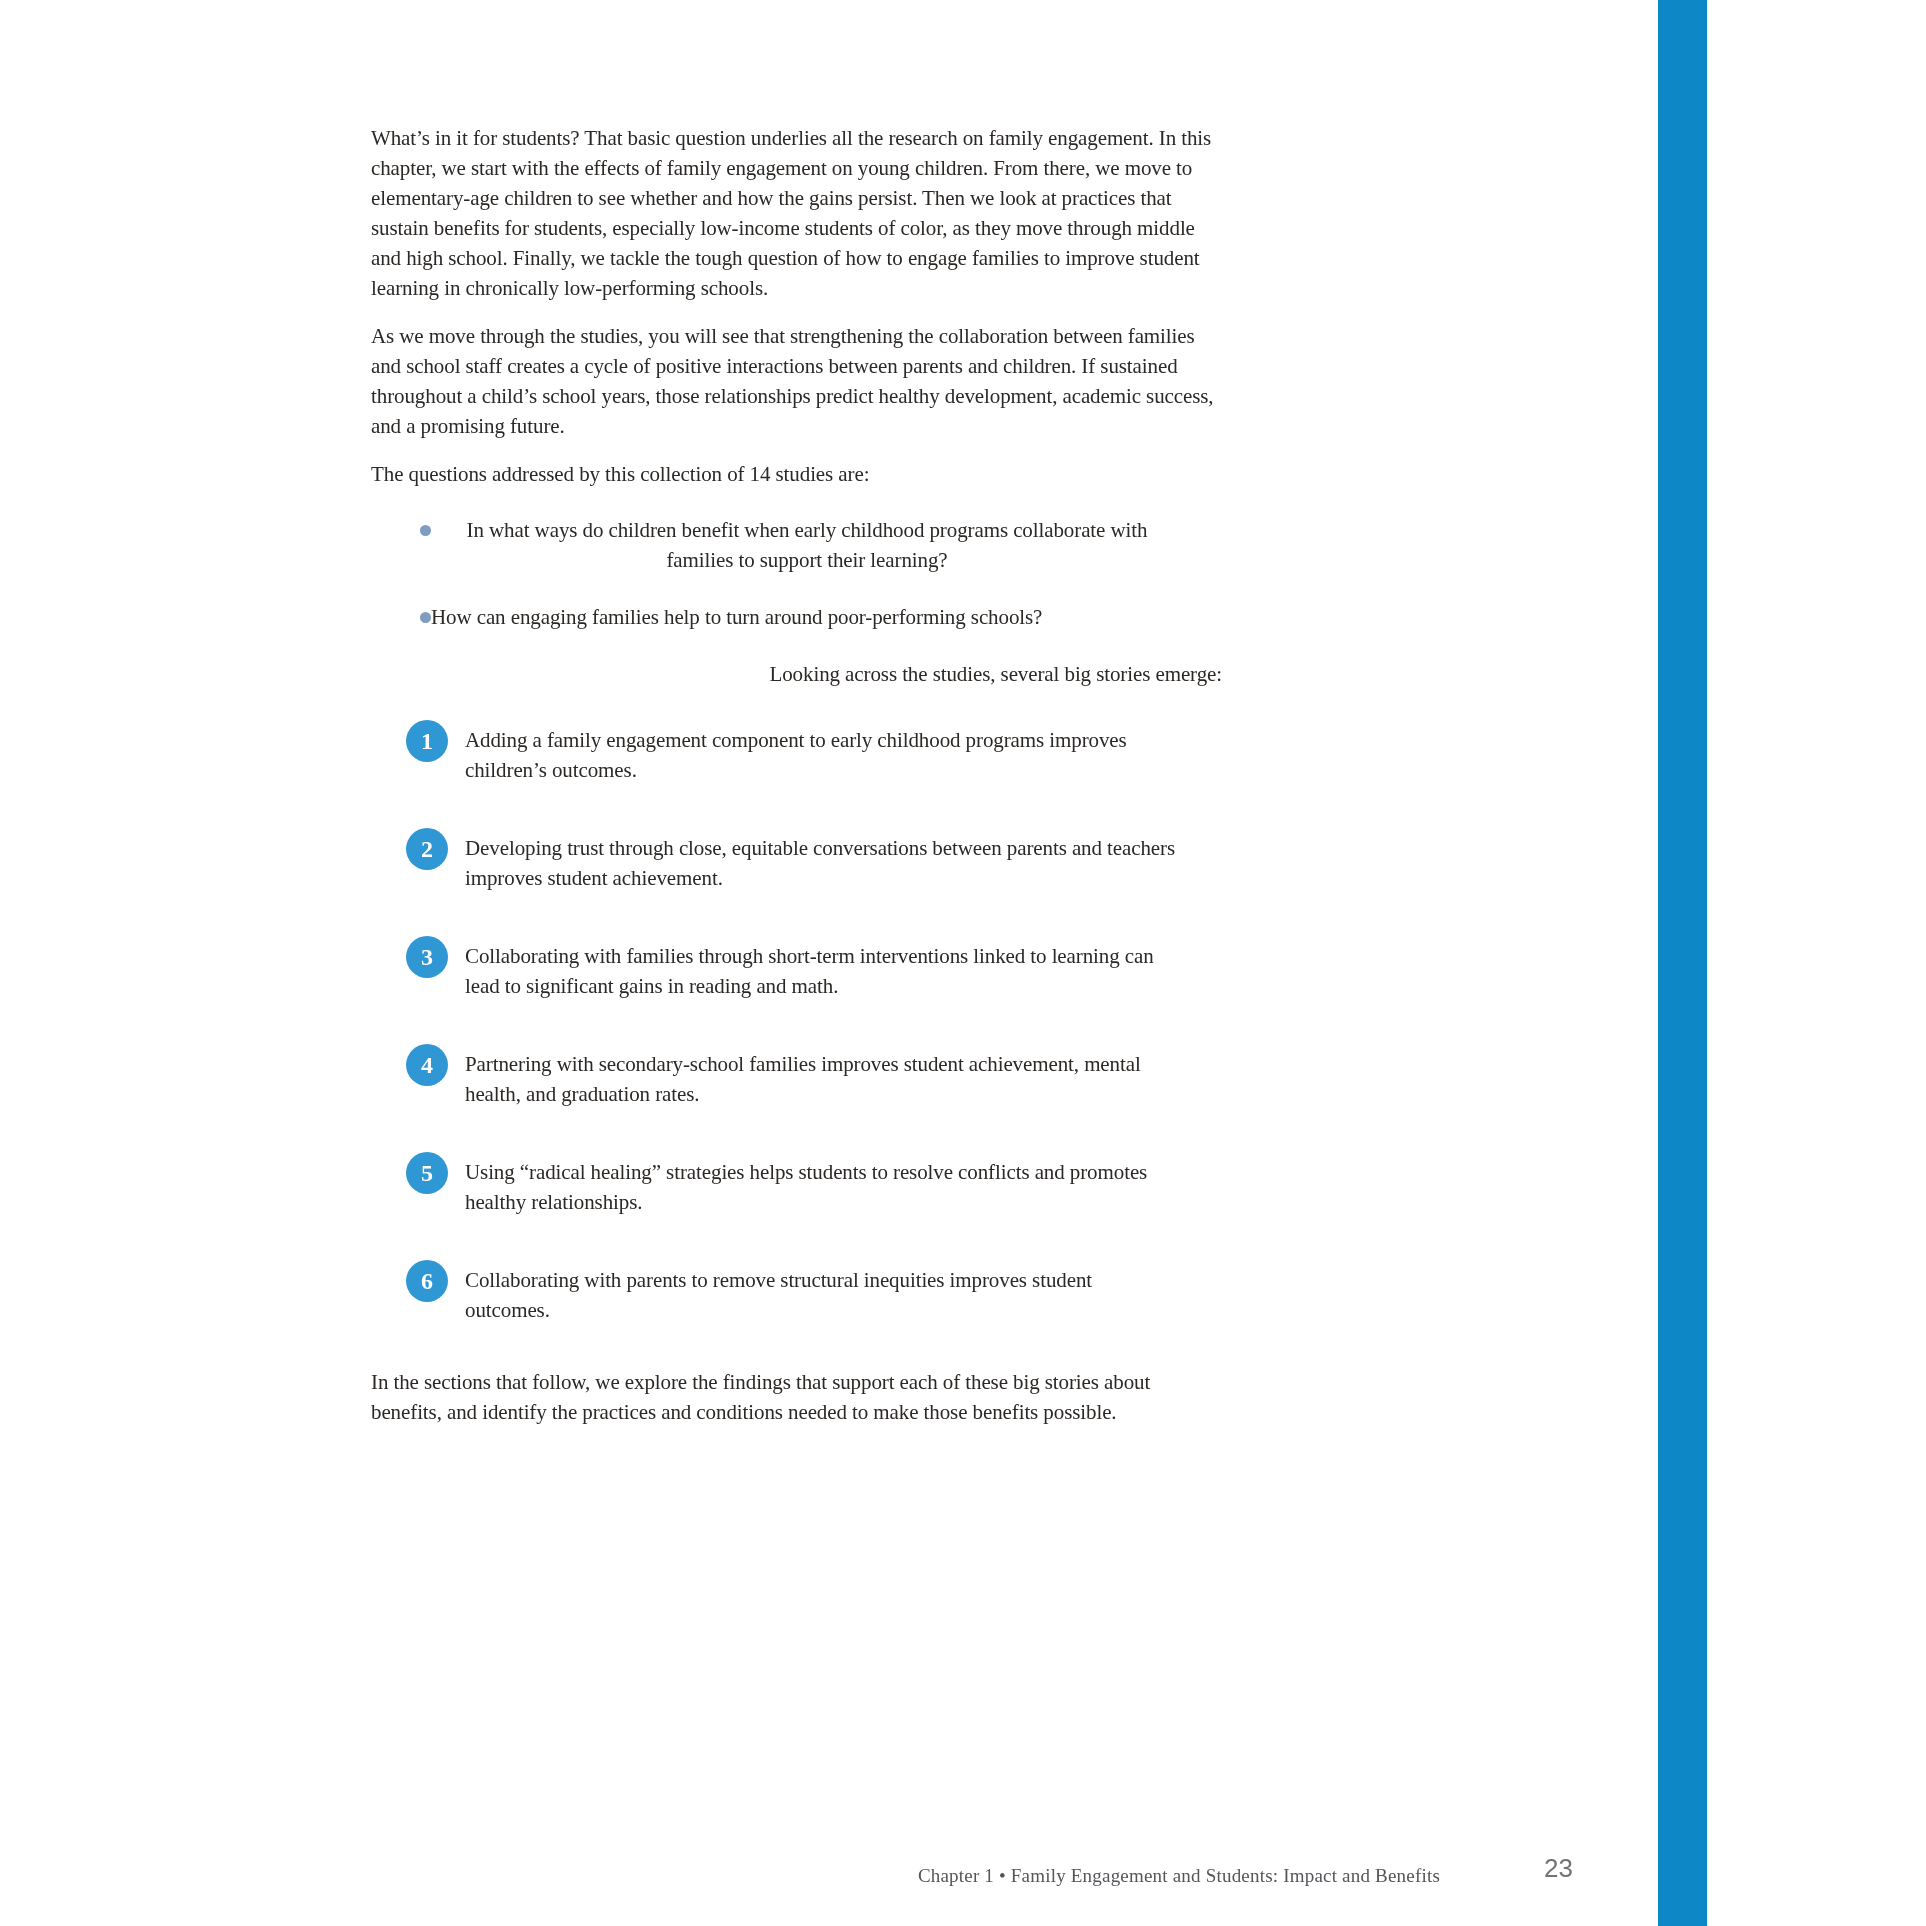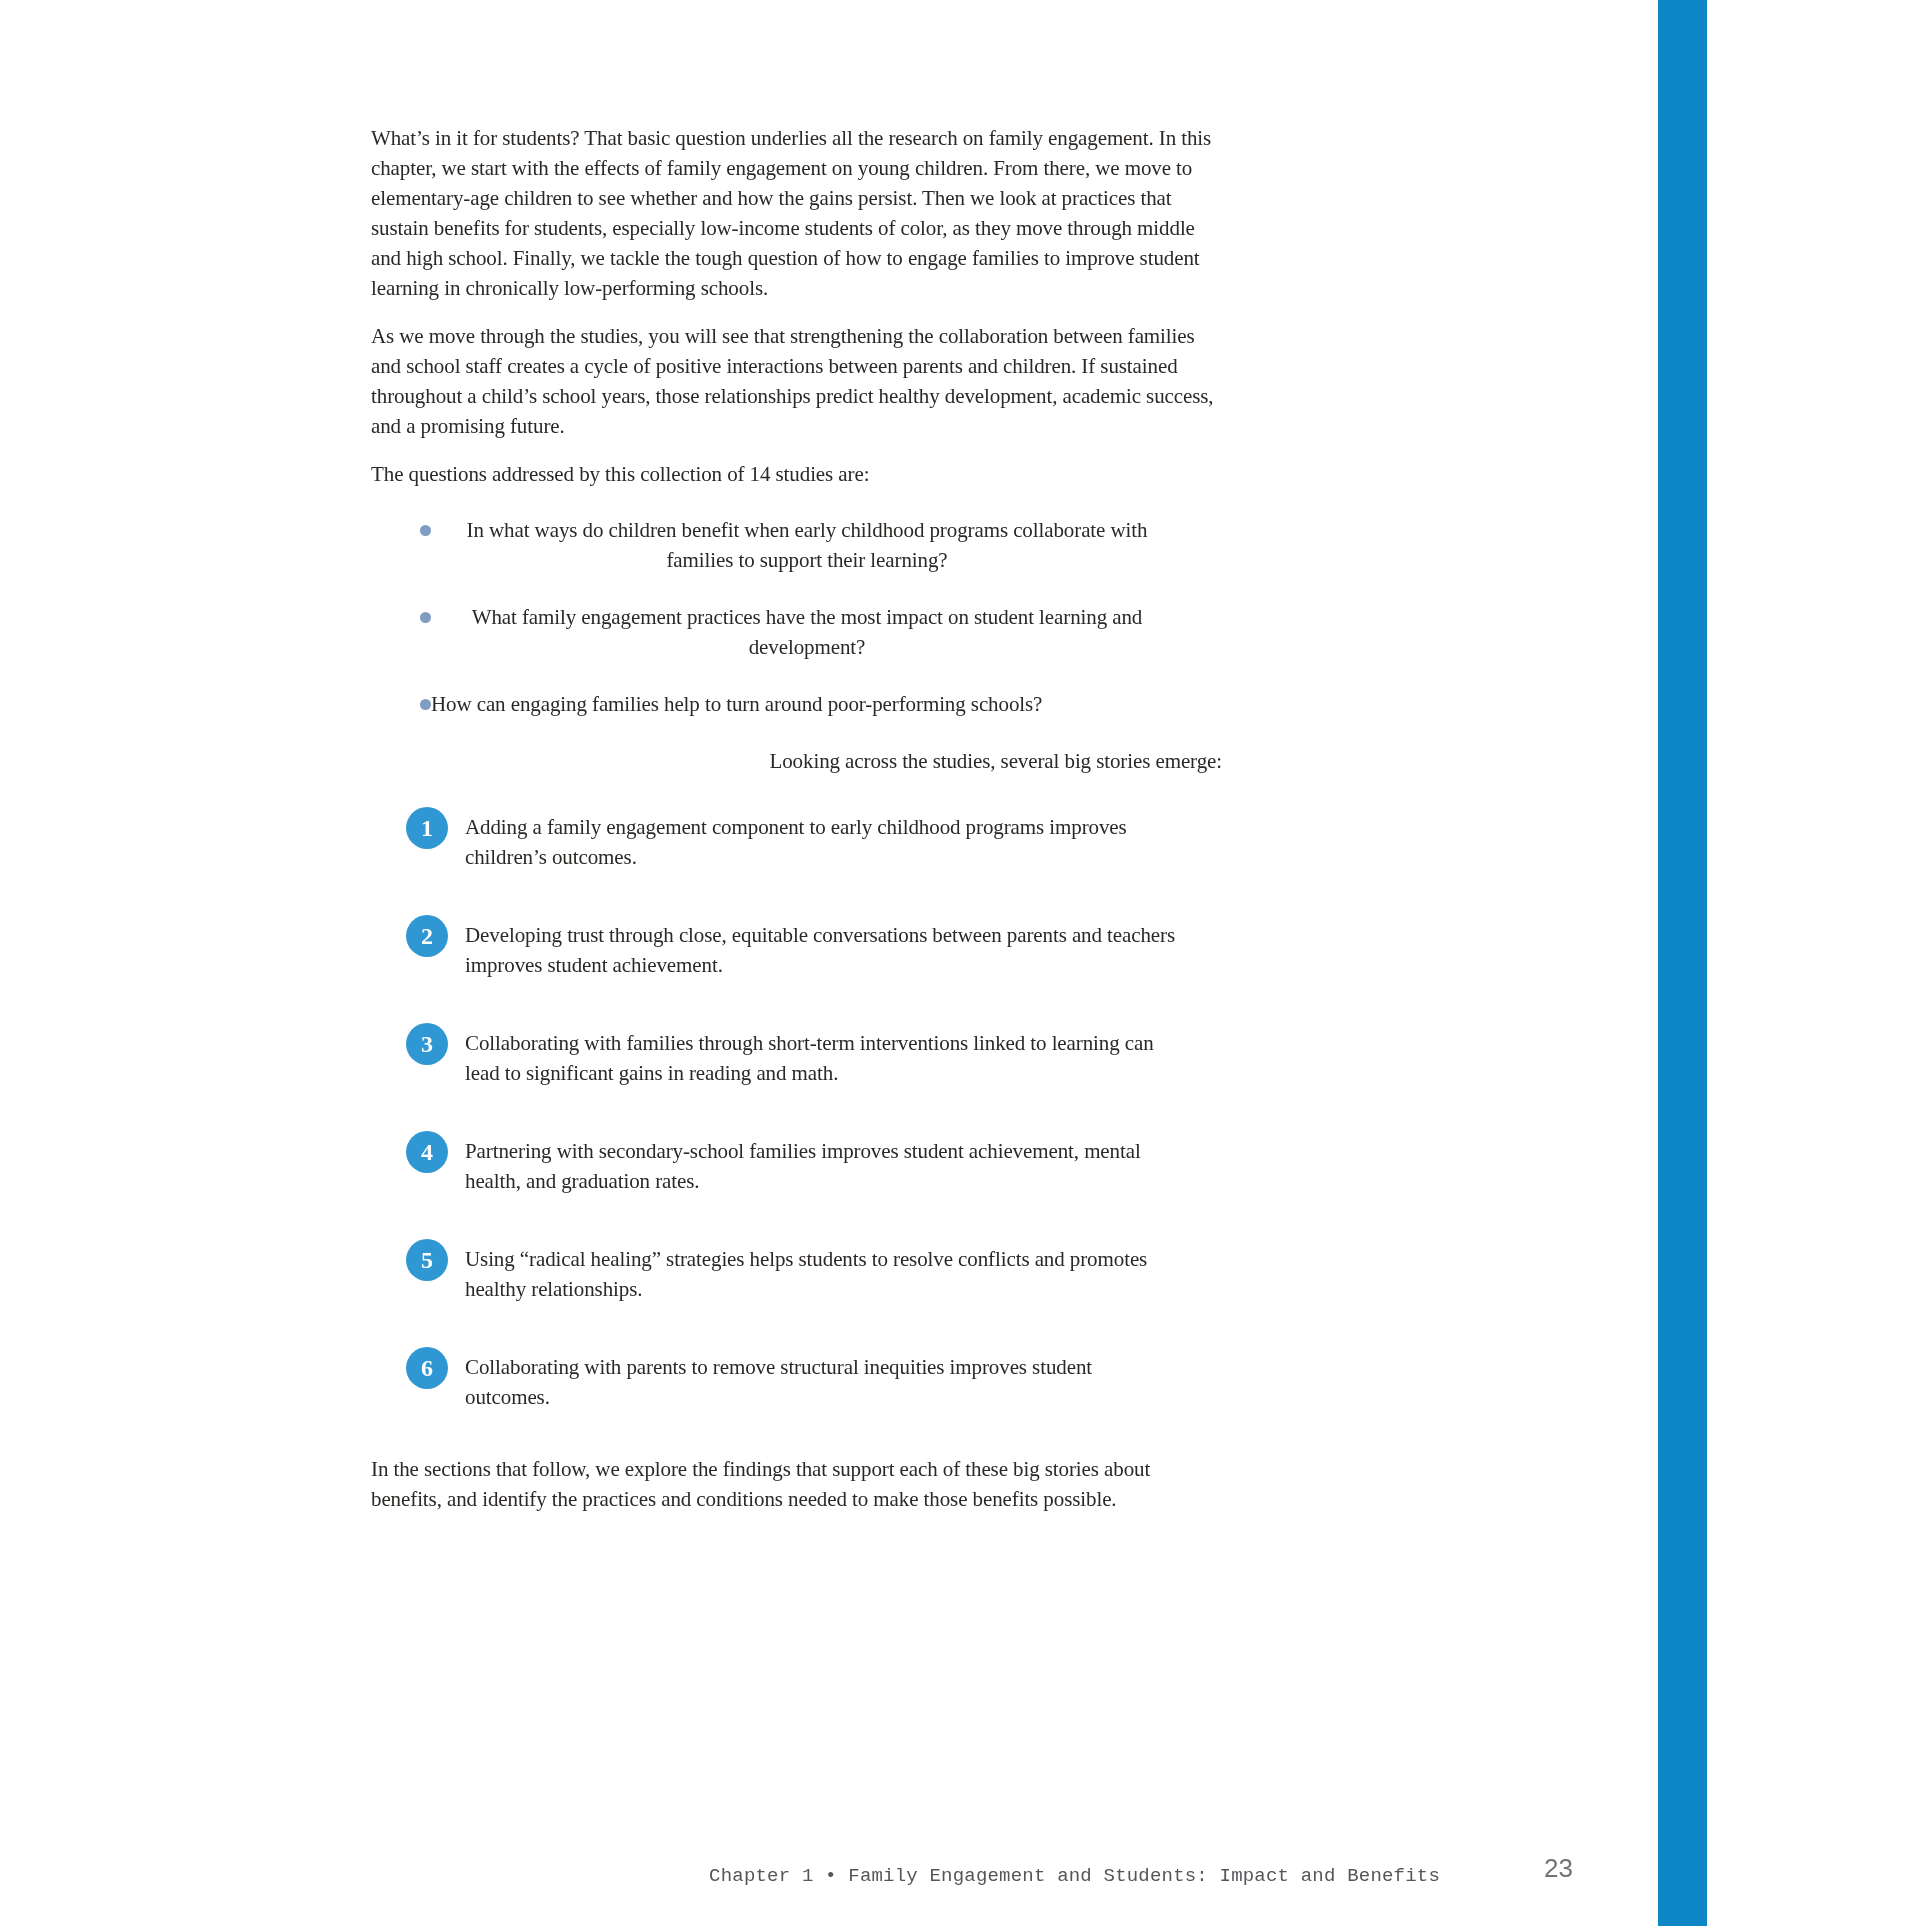--- a/index.html
+++ b/index.html
@@ -83,21 +83,21 @@
     justify-content: center;
     flex: none;
     margin-top: 1px;
   }
   .story-text { max-width: 713px; padding-top: 6px; }
   .closing { max-width: 863px; margin-top: 6px !important; }
   .footer-chapter {
     position: absolute;
     top: 1865px;
     right: 487px;
-    font-family: Liberation Mono, monospace;
+    font-family: Liberation Serif, serif;
     font-size: 19px;
     letter-spacing: 0.2px;
     color: var(--footer-text);
     white-space: nowrap;
   }
   .page-number {
     position: absolute;
     top: 1853px;
     left: 1544px;
     font-family: "Liberation Sans", sans-serif;
@@ -112,24 +112,20 @@
 
   <div class="content">
     <p>What’s in it for students? That basic question underlies all the research on family engagement. In this chapter, we start with the effects of family engagement on young children. From there, we move to elementary-age children to see whether and how the gains persist. Then we look at practices that sustain benefits for students, especially low-income students of color, as they move through middle and high school. Finally, we tackle the tough question of how to engage families to improve student learning in chronically low-performing schools.</p>
     <p>As we move through the studies, you will see that strengthening the collaboration between families and school staff creates a cycle of positive interactions between parents and children. If sustained throughout a child’s school years, those relationships predict healthy development, academic success, and a promising future.</p>
     <p class="q-intro">The questions addressed by this collection of 14 studies are:</p>
 
     <ul class="questions">
       <li>
         <span class="dot"></span>
         <span class="q-text">In what ways do children benefit when early childhood programs collaborate with families to support their learning?</span>
-      </li>
-      <li>
-        <span class="dot"></span>
-        <span class="q-text">What family engagement practices have the most impact on student learning and development?</span>
       </li>
       <li>
         <span class="dot"></span>
         <span class="q-text">How can engaging families help to turn around poor-performing schools?</span>
       </li>
     </ul>
 
     <p class="stories-intro">Looking across the studies, several big stories emerge:</p>
 
     <ol class="stories">

